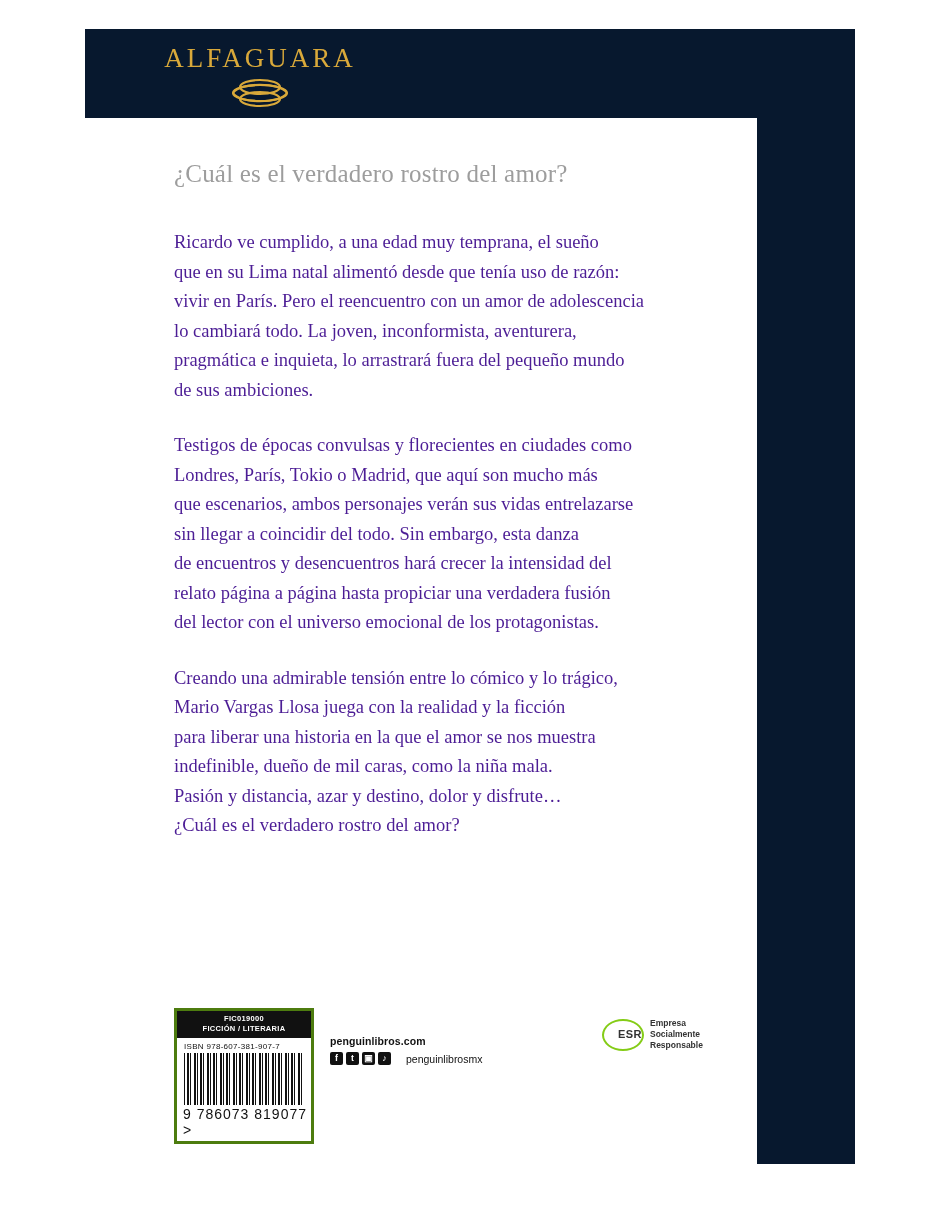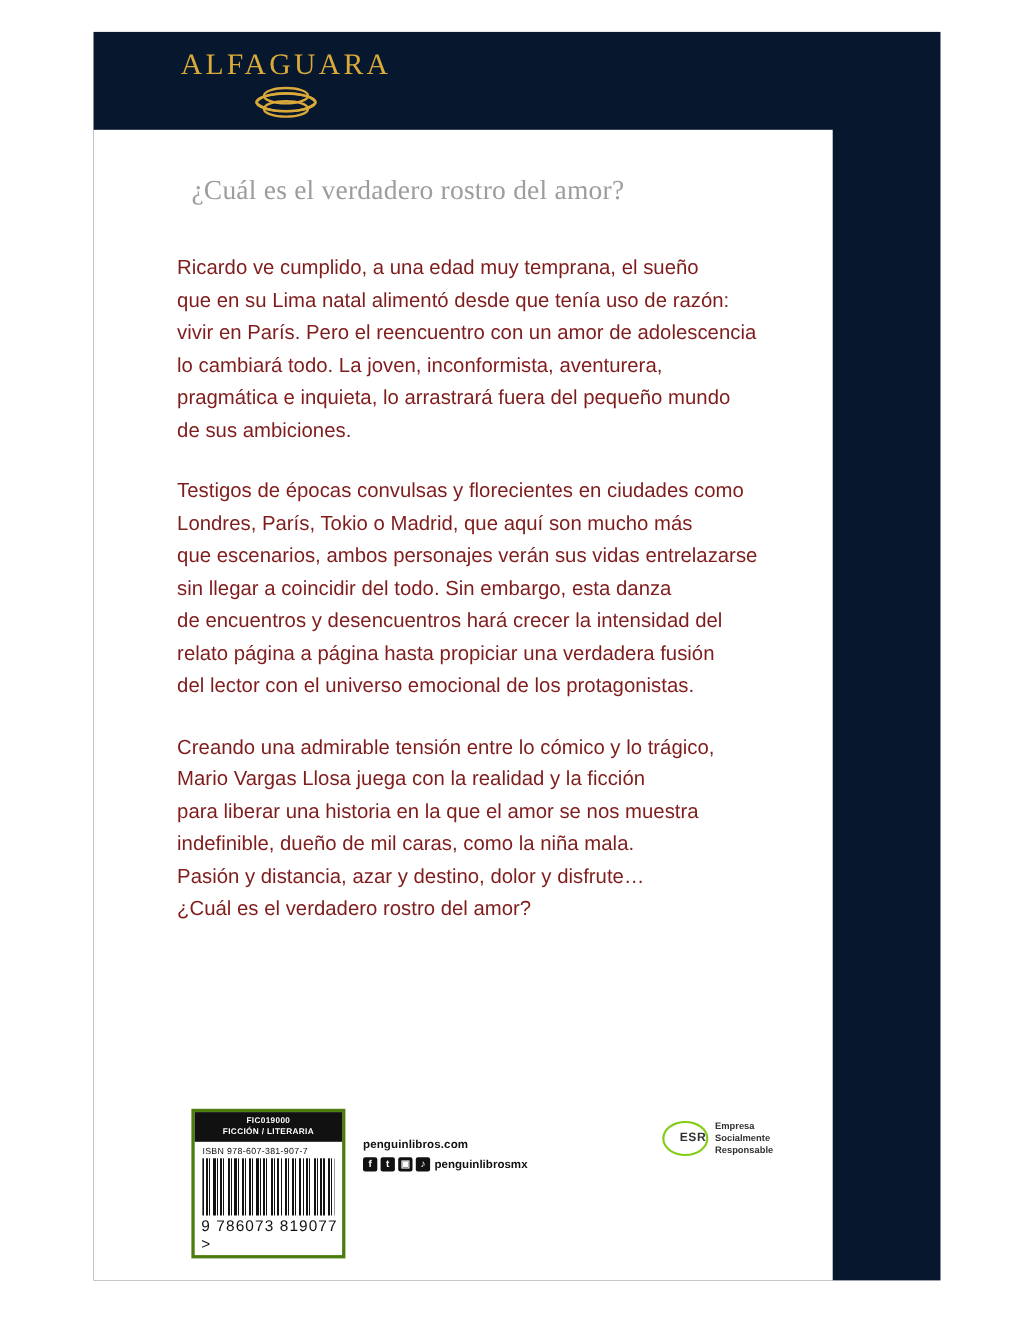--- a/index.html
+++ b/index.html
@@ -72,27 +72,27 @@
     top: 160px;
     width: 540px;
     font-size: 25px;
     color: #9d9d9d;
     font-family: "Liberation Serif", serif;
     letter-spacing: 0.2px;
   }
 
   .body-copy {
     position: absolute;
-    left: 161px;
+    left: 174px;
     top: 228px;
     width: 530px;
     font-size: 18.5px;
     line-height: 29.5px;
-    color: #7f1d1d;
-    font-family: Liberation Sans, sans-serif;
+    color: #4c1d95;
+    font-family: Liberation Serif, serif;
   }
   .body-copy p {
     margin: 0 0 26px 0;
     white-space: pre-line;
   }
   .body-copy p:last-child { margin-bottom: 0; }
 
   
   .isbn-block {
     position: absolute;
@@ -166,23 +166,23 @@
     border-radius: 2px;
     font-family: "Liberation Sans", sans-serif;
     font-size: 9px;
     line-height: 13px;
     text-align: center;
     font-weight: bold;
   }
   .social-handle {
     font-family: "Liberation Sans", sans-serif;
     font-size: 10.5px;
-    font-weight: bold;
+    font-weight: normal;
     color: #111;
-    margin-left: 1px;
+    margin-left: 12px;
   }
 
   .esr-block {
     position: absolute;
     left: 602px;
     top: 1018px;
     display: flex;
     align-items: center;
   }
   .esr-badge {

